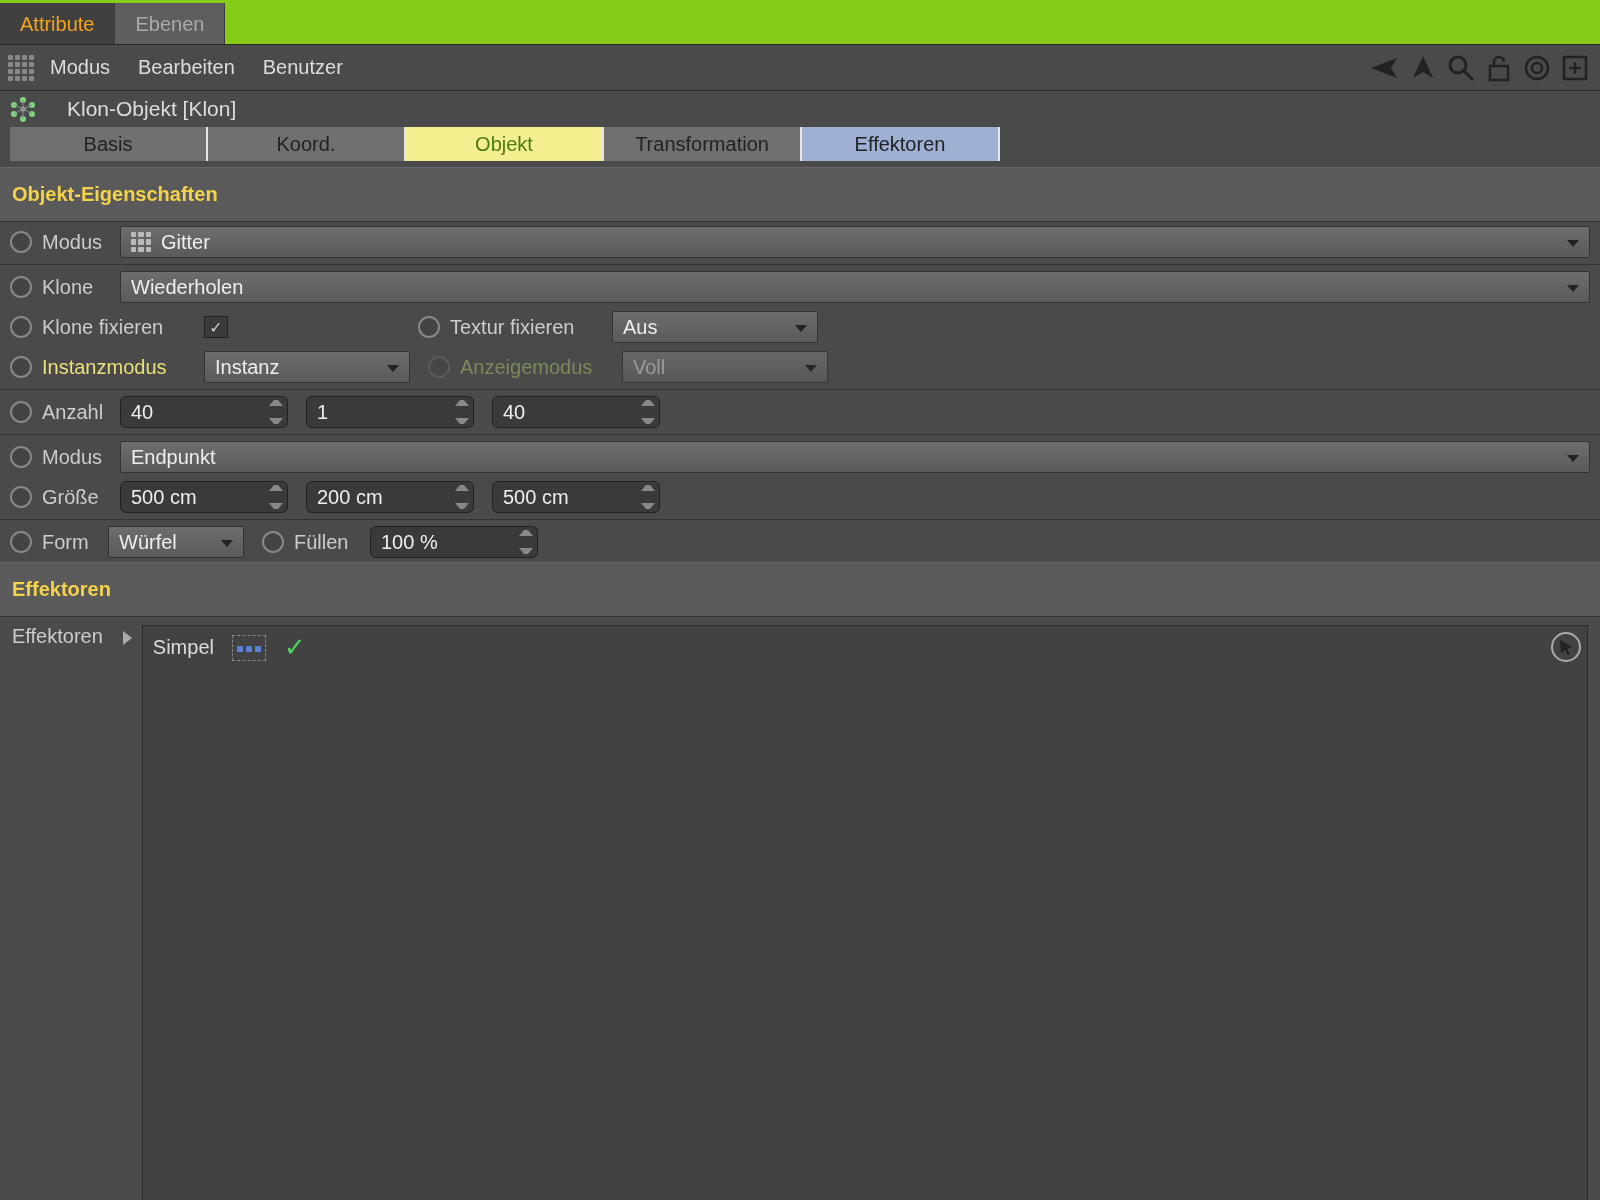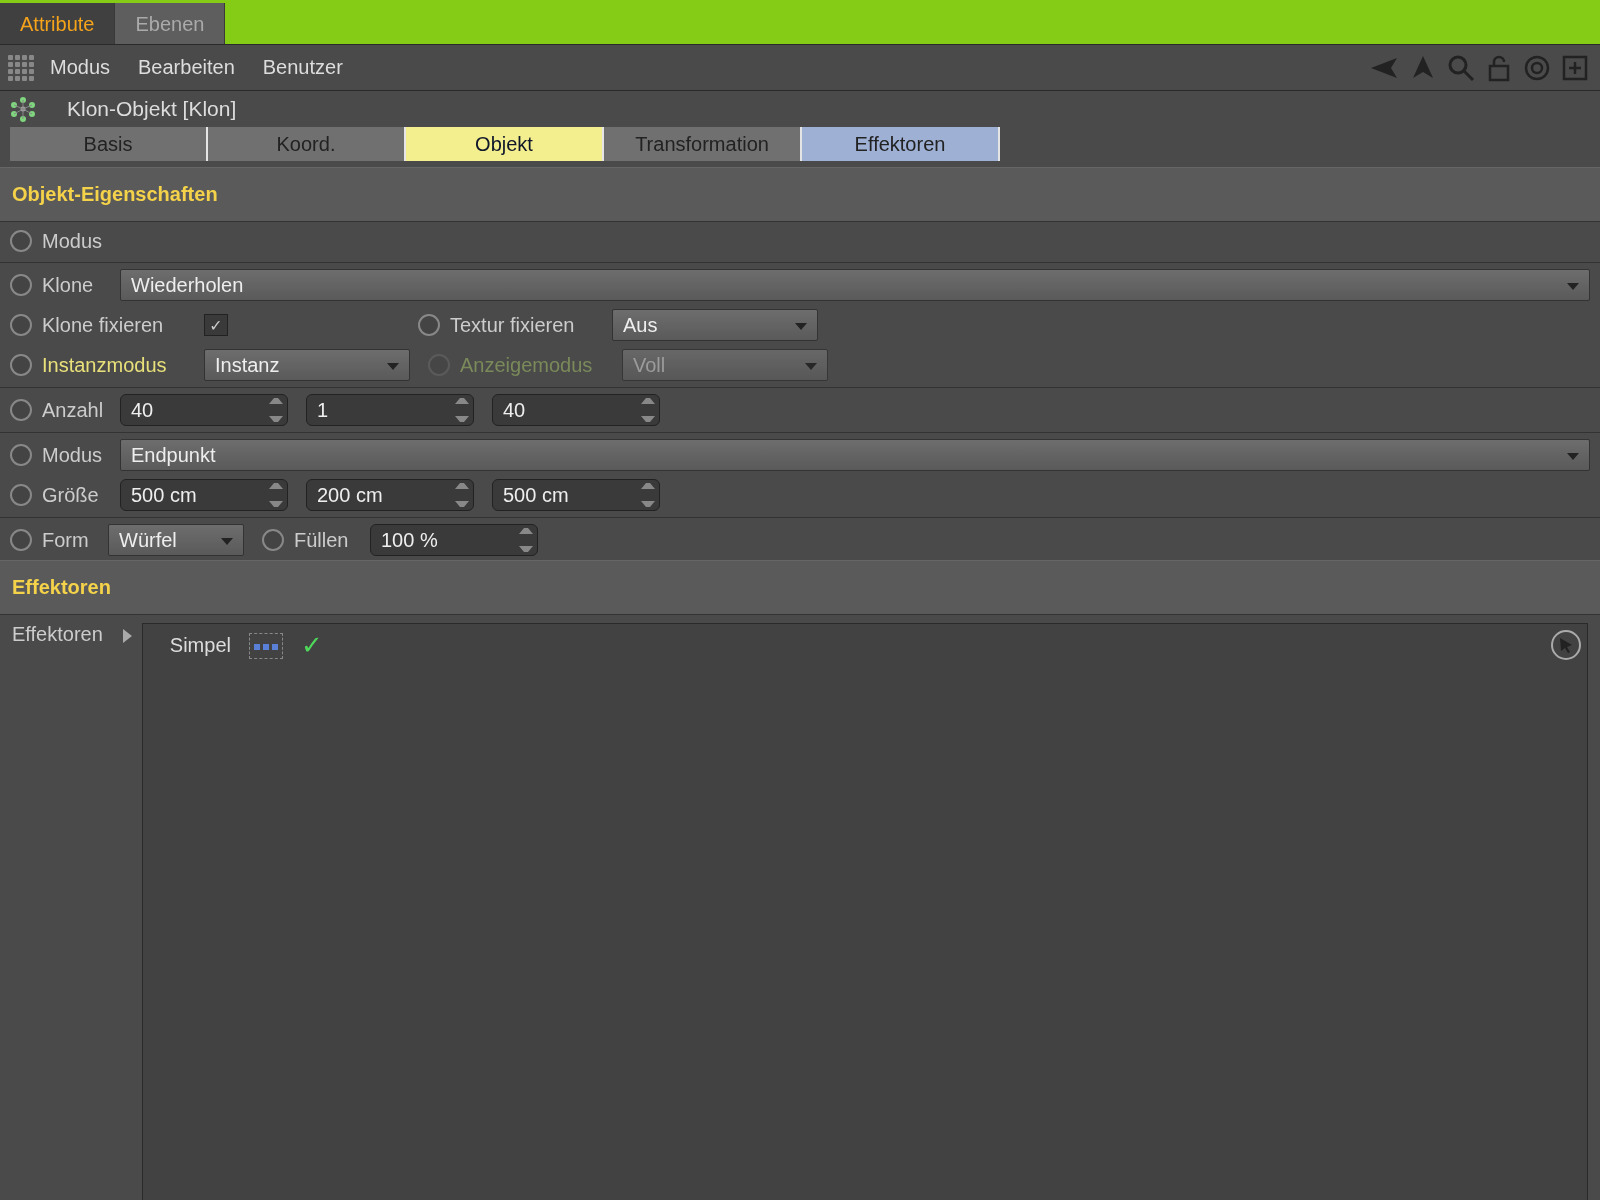--- a/index.html
+++ b/index.html
@@ -19,21 +19,21 @@
 .tool-icon { width: 34px; height: 34px; margin-left: 4px; display: flex; align-items: center; justify-content: center; color: #2a2a2a; cursor: pointer; }
 
 
 .obj-header { display: flex; align-items: center; height: 36px; padding: 0 10px; background: #4a4a4a; }
 .obj-icon { width: 26px; height: 26px; margin-right: 12px; }
 .obj-title { color: #ddd; font-size: 21px; margin-left: 19px; }
 
 
 .sub-tabs { display: flex; padding: 0 10px 6px 10px; background: #4a4a4a; }
 .sub-tab { width: 198px; height: 34px; background: #707070; color: #222; display: flex; align-items: center; justify-content: center; border-right: 2px solid #e5e5e5; cursor: pointer; }
-.sub-tab.active { background: #f3ee8e; color: #0f172a; }
+.sub-tab.active { background: #f3ee8e; color: #4d7c0f; }
 .sub-tab.alt { background: #9eb0d4; color: #222; }
 
 
 .section-hdr { background: #5a5a5a; color: #f4d24a; font-weight: bold; padding: 15px 12px; border-top: 1px solid #666; border-bottom: 1px solid #333; }
 
 
 .row { display: flex; align-items: center; padding: 4px 10px; min-height: 38px; }
 .radio { width: 22px; height: 22px; border: 2px solid #888; border-radius: 50%; margin-right: 10px; flex-shrink: 0; background: #444; cursor: pointer; }
 .radio.dim { border-color: #666; opacity: 0.6; }
 .lbl { color: #ccc; margin-right: 14px; white-space: nowrap; }
@@ -60,21 +60,21 @@
 
 .gap { width: 18px; }
 .divider { height: 1px; background: #333; margin: 2px 0; }
 
 
 .eff-body { display: flex; padding: 8px 12px; }
 .eff-lbl-col { display: flex; align-items: flex-start; }
 .eff-tri { width: 0; height: 0; border-top: 7px solid transparent; border-bottom: 7px solid transparent; border-left: 9px solid #aaa; margin: 6px 0 0 6px; }
 .eff-list { flex: 1; background: #424242; border: 1px solid #2a2a2a; min-height: 680px; margin-left: 10px; padding: 6px 10px; position: relative; }
 .eff-item { display: flex; align-items: center; gap: 18px; }
-.eff-name { color: #ddd; margin-left: 17px; }
+.eff-name { color: #ddd; }
 .eff-icon { width: 34px; height: 26px; border: 1px dashed #888; display: flex; align-items: center; justify-content: center; }
 .eff-icon svg { width: 26px; height: 16px; }
 .eff-check { color: #4fd95a; font-size: 26px; }
 .eff-corner { position: absolute; top: 6px; right: 6px; width: 30px; height: 30px; border: 2px solid #aaa; border-radius: 50%; display: flex; align-items: center; justify-content: center; color: #222; cursor: pointer; }
 </style>
 </head>
 <body>
 
 <div class="top-tabs">
   <div class="top-tab active">Attribute</div>
@@ -166,20 +166,34 @@
   <div class="sub-tab active">Objekt</div>
   <div class="sub-tab">Transformation</div>
   <div class="sub-tab alt">Effektoren</div>
 </div>
 
 <div class="section-hdr">Objekt-Eigenschaften</div>
 
 <div class="row">
   <div class="radio"></div>
   <div class="lbl" style="width:64px">Modus</div>
+  <div class="dd flex">
+    <div class="dd-icon">
+        <span></span>
+        <span></span>
+        <span></span>
+        <span></span>
+        <span></span>
+        <span></span>
+        <span></span>
+        <span></span>
+        <span></span>
+      </div>
+    <span>Gitter</span>
+  </div>
 </div>
 
 <div class="divider"></div>
 
 <div class="row">
   <div class="radio"></div>
   <div class="lbl" style="width:64px">Klone</div>
   <div class="dd flex">
       <span>Wiederholen</span>
     </div>

